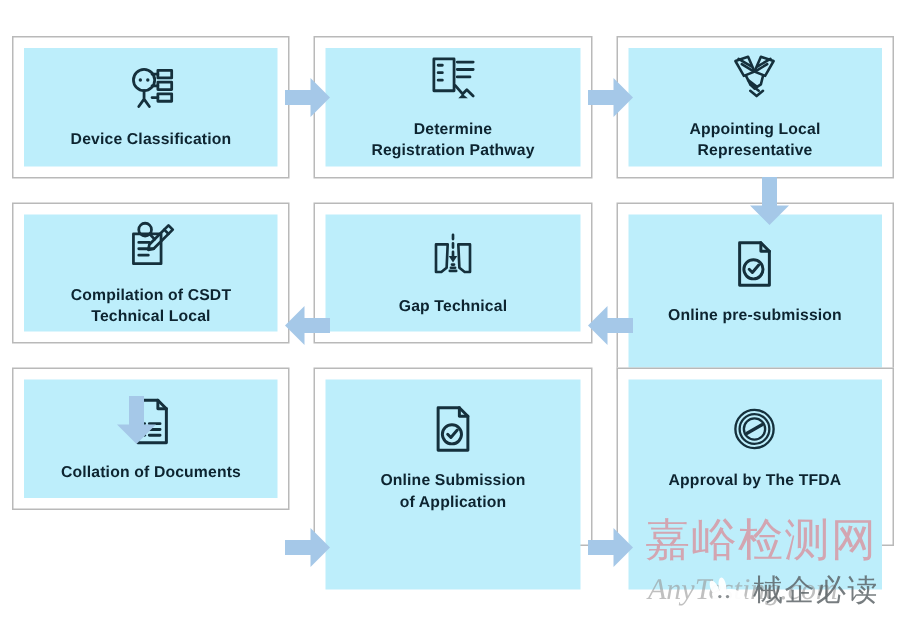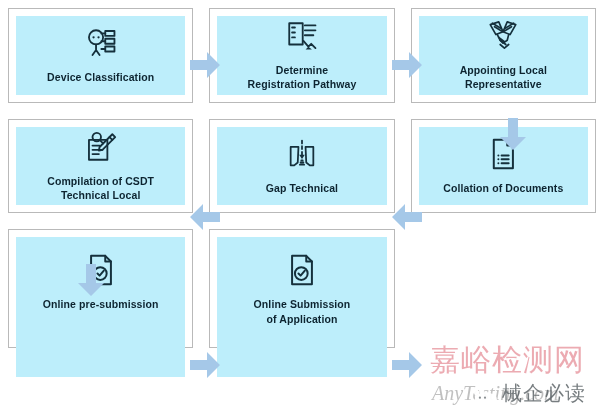--- a/index.html
+++ b/index.html
@@ -4,21 +4,21 @@
 <style>
   html,body{margin:0;padding:0;}
   body{
     width:604px;height:414px;
     background:#ffffff;
     font-family:"Liberation Sans", sans-serif;
     overflow:hidden;
     position:relative;
   }
   #flow{
-    position:absolute;left:0;top:0;width:604px;height:332px;
+    position:absolute;left:0;top:16px;width:604px;height:332px;
     display:grid;
     grid-template-columns:1fr 1fr 1fr;
     grid-template-rows:1fr 1fr 1fr;
   }
   .cell{position:relative;}
   .card{
     position:absolute;
     left:8px;right:8px;top:8px;bottom:8px;
     background:#ffffff;
     border:1px solid #b9b9b9;
@@ -189,20 +189,36 @@
             <path d="M24 5 L24 9 M24 13 L24 17 M24 21 L24 27"></path>
             <path d="M24 31 L20 25 h8 z" fill="currentColor" stroke="none"></path>
             <path d="M23 33 h2 M22 36 h4 M21 39 h6"></path>
           </svg>
         </span>
         <span class="label">Gap Technical</span>
       </div>
     </div>
   </div>
 
+  <div class="cell row3">
+    <div class="card">
+      <div class="card-inner">
+        <span class="icon">
+          <svg viewBox="0 0 48 48" fill="none" stroke="currentColor" stroke-width="2.8" stroke-linecap="round" stroke-linejoin="round">
+            <path d="M10 4 H30 L38 12 V44 H10 Z"></path>
+            <path d="M30 4 V12 H38"></path>
+            <circle cx="23" cy="29" r="9"></circle>
+            <path d="M19 29 l3 3 l6 -7"></path>
+          </svg>
+        </span>
+        <span class="label">Online pre-submission</span>
+      </div>
+    </div>
+  </div>
+
   <div class="cell row2">
     <div class="card">
       <div class="card-inner">
         <span class="icon">
           <svg viewBox="0 0 48 48" fill="none" stroke="currentColor" stroke-width="2.8" stroke-linecap="round" stroke-linejoin="round">
             <path d="M11 4 H30 L38 12 V44 H11 Z"></path>
             <path d="M30 4 V12 H38"></path>
             <circle cx="17.5" cy="26" r="1.4" fill="currentColor" stroke="none"></circle>
             <circle cx="17.5" cy="31.5" r="1.4" fill="currentColor" stroke="none"></circle>
             <circle cx="17.5" cy="37" r="1.4" fill="currentColor" stroke="none"></circle>
@@ -218,42 +234,41 @@
     <div class="card">
       <div class="card-inner">
         <span class="icon">
           <svg viewBox="0 0 48 48" fill="none" stroke="currentColor" stroke-width="2.8" stroke-linecap="round" stroke-linejoin="round">
             <path d="M10 4 H30 L38 12 V44 H10 Z"></path>
             <path d="M30 4 V12 H38"></path>
             <circle cx="23" cy="29" r="9"></circle>
             <path d="M19 29 l3 3 l6 -7"></path>
           </svg>
         </span>
-        <span class="label">Online pre-submission</span>
-      </div>
-    </div>
-  </div>
-
-  <div class="cell row3">
-    <div class="card">
-      <div class="card-inner">
-        <span class="icon">
-          <svg viewBox="0 0 48 48" fill="none" stroke="currentColor" stroke-width="2.8" stroke-linecap="round" stroke-linejoin="round">
-            <path d="M10 4 H30 L38 12 V44 H10 Z"></path>
-            <path d="M30 4 V12 H38"></path>
-            <circle cx="23" cy="29" r="9"></circle>
-            <path d="M19 29 l3 3 l6 -7"></path>
-          </svg>
-        </span>
         <span class="label">Online Submission
 of Application</span>
       </div>
     </div>
   </div>
 
+  <div class="cell row3">
+    <div class="card">
+      <div class="card-inner">
+        <span class="icon">
+          <svg viewBox="0 0 48 48" fill="none" stroke="currentColor" stroke-width="2.2" stroke-linecap="round" stroke-linejoin="round">
+            <circle cx="24" cy="24" r="18"></circle>
+            <circle cx="24" cy="24" r="14"></circle>
+            <circle cx="24" cy="24" r="10"></circle>
+            <path d="M17 28 L31 20" stroke-width="3"></path>
+          </svg>
+        </span>
+        <span class="label">Approval by The TFDA</span>
+      </div>
+    </div>
+  </div>
 </div>
 
 <div class="arrow" style="left:190px;top:52px;">
   <svg width="30" height="26" viewBox="0 0 30 26">
       <path d="M0 8 H17 V0 L30 13 L17 26 V18 H0 Z" fill="#a5c8e8"></path>
     </svg>
 </div>
 
 <div class="arrow" style="left:392px;top:52px;">
   <svg width="30" height="26" viewBox="0 0 30 26">

